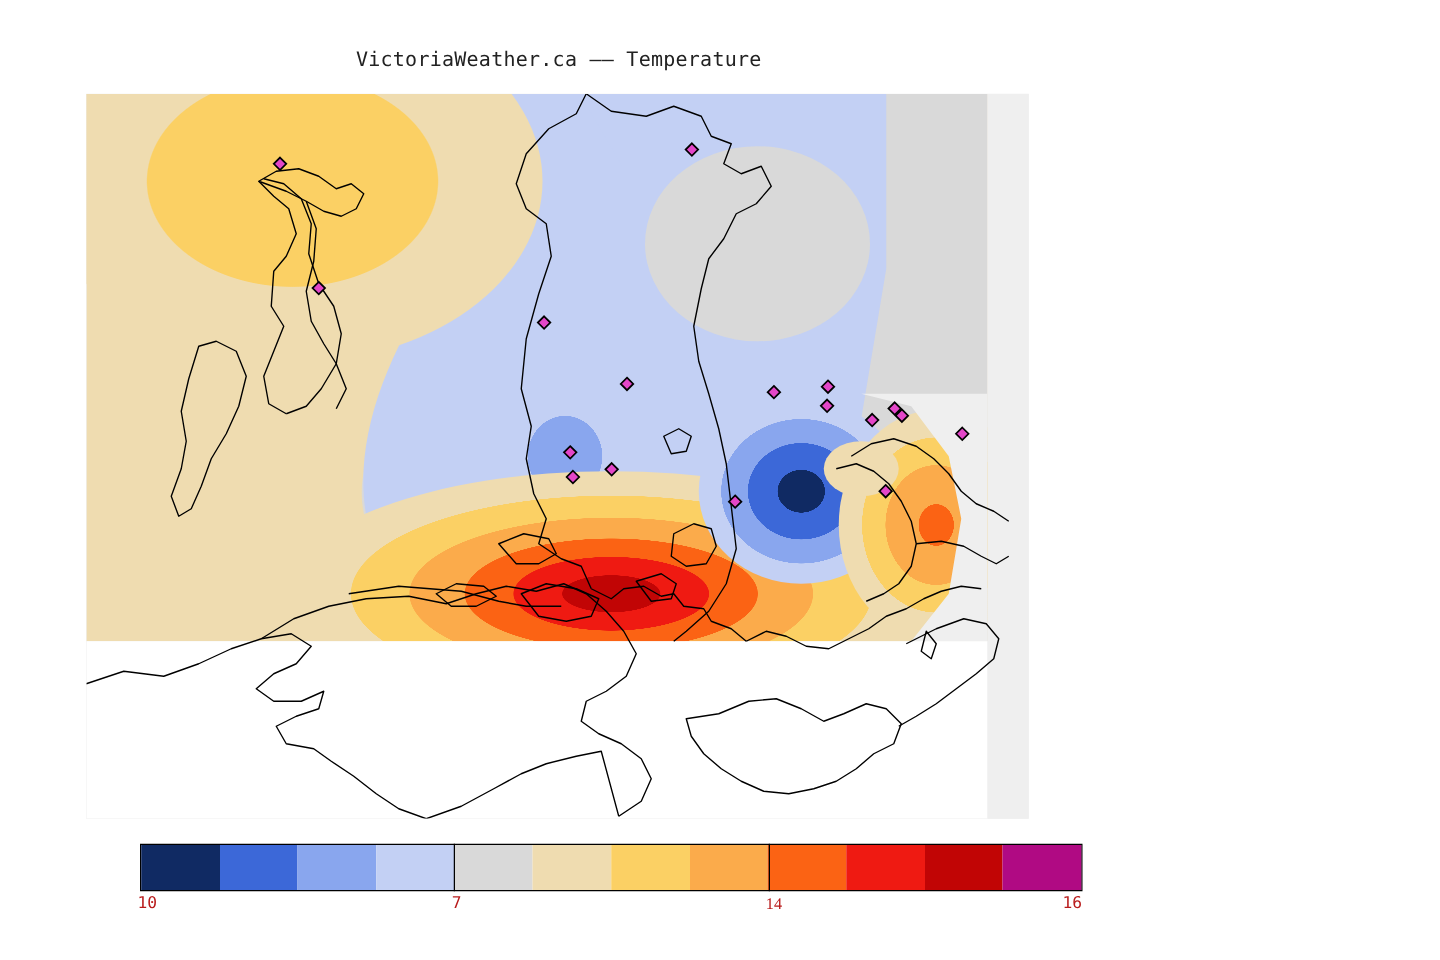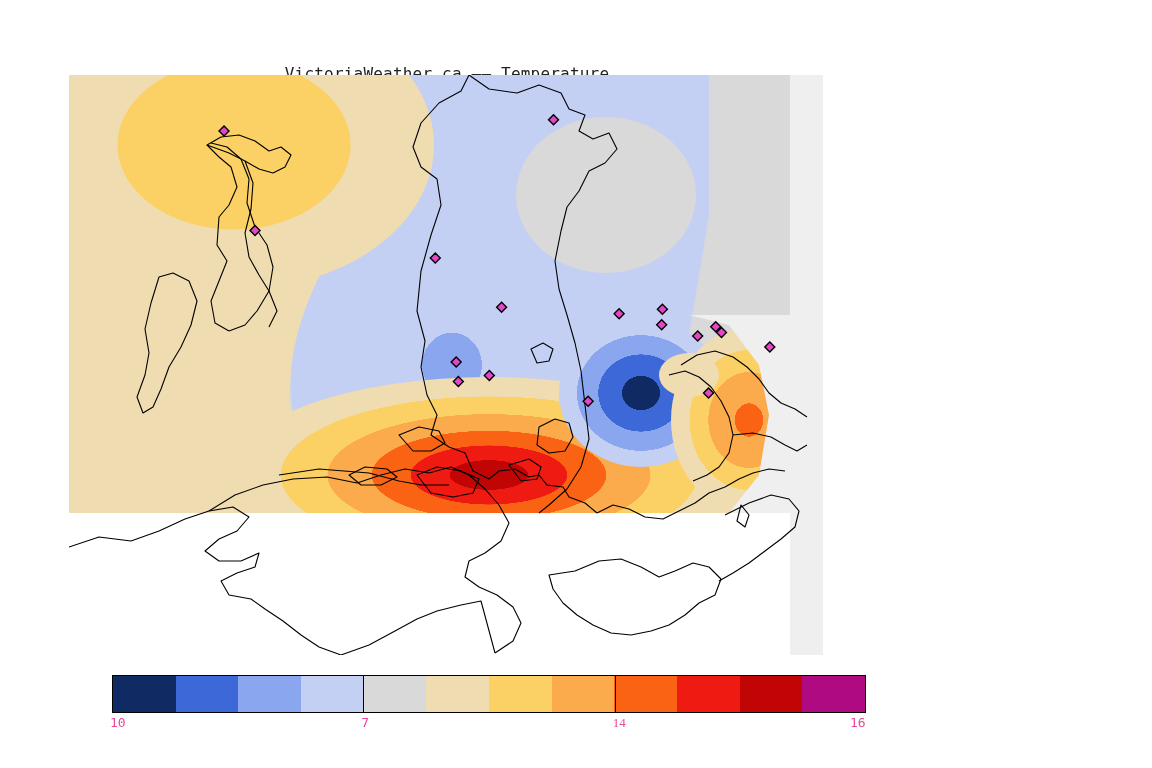--- a/index.html
+++ b/index.html
@@ -18,21 +18,21 @@
     position: relative;
     width: 1152px;
     height: 768px;
     background: #ffffff;
   }
 
   
   #title {
     position: absolute;
     left: 0;
-    top: 64px;
+    top: 38px;
     width: 894px;
     text-align: center;
     font-size: 16px;
     color: #222222;
     letter-spacing: 0.2px;
     white-space: nowrap;
   }
 
   
   #map-panel {
@@ -80,21 +80,21 @@
     position: absolute;
     top: 0;
     width: 1px;
     height: 38px;
     background: #000000;
   }
   .cb-tick-label {
     position: absolute;
     top: 40px;
     font-size: 13px;
-    color: #ec4899;
+    color: #b91c1c;
     white-space: nowrap;
   }
   #cb-units {
     position: absolute;
     left: 0;
     top: 724px;
     width: 894px;
     text-align: center;
     font-size: 13px;
     color: #111111;

